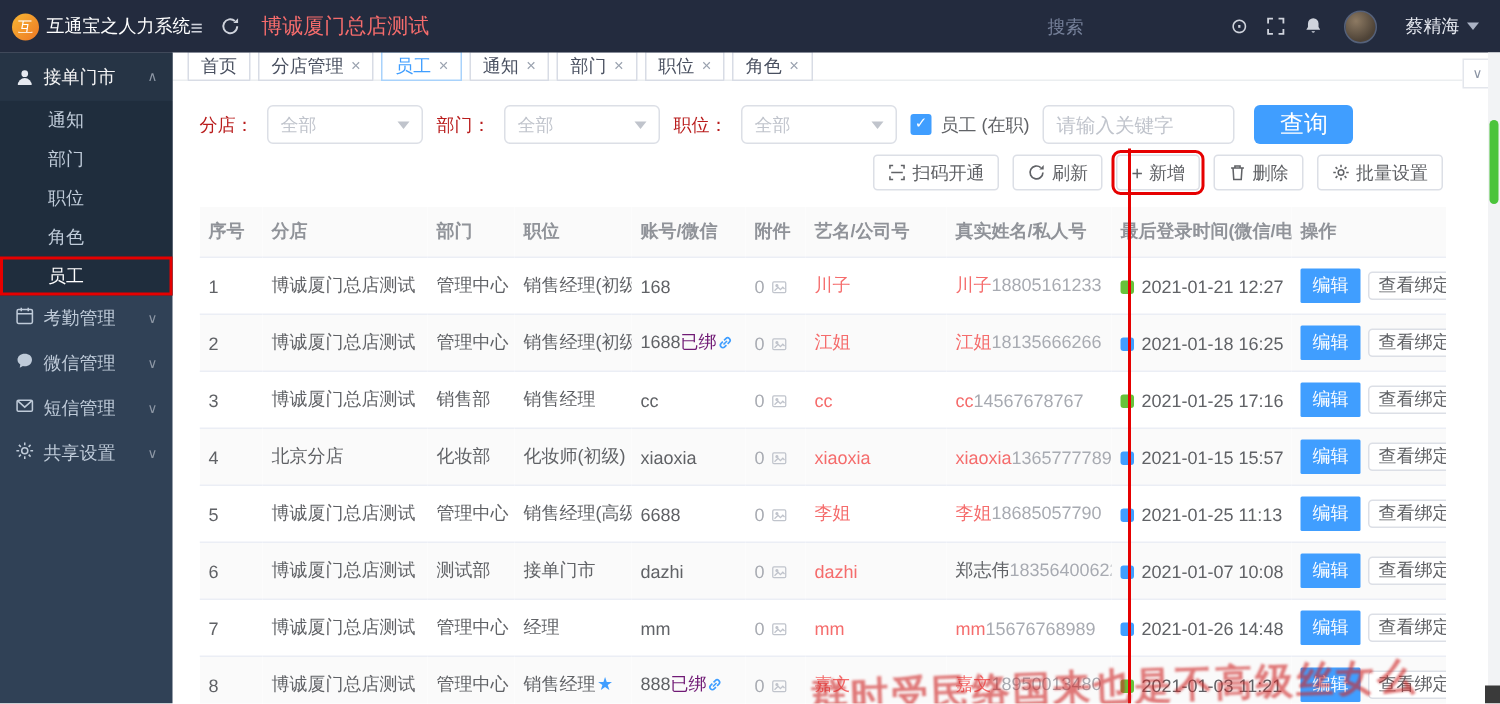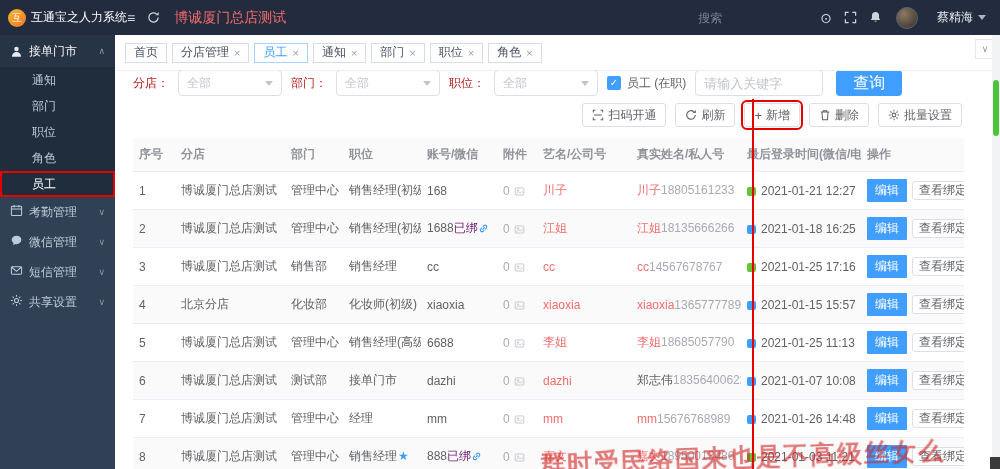--- a/index.html
+++ b/index.html
@@ -34,21 +34,21 @@
     color:#f4f4f5; cursor:pointer; background:#263445; }
   .menu-root svg, .section svg { flex:none; }
   .chev { margin-left:auto; color:#8d97a5; font-size:9px; }
   .submenu { background:#1f2d3d; }
   .submenu-item { height:26px; line-height:26px; padding-left:32px; color:#bfcbd9; cursor:pointer; }
   .submenu-item.active { color:#ffffff; }
   .submenu-item.annotated { outline:2px solid #e60000; outline-offset:-2px; }
   .section { height:30px; display:flex; align-items:center; gap:6px; padding:0 10px; color:#bfcbd9; cursor:pointer; }
 
   
-  .tabs { position:absolute; left:115px; top:35px; right:0; height:36px; background:#fff;
+  .tabs { position:absolute; left:115px; top:35px; right:0; height:19px; background:#fff;
     border-bottom:1px solid #ebeef0; display:flex; align-items:center; padding:0 30px 0 10px; z-index:8; }
   .tab-list { display:flex; gap:5px; align-items:center; }
   .tab { height:20px; display:inline-flex; align-items:center; gap:5px; padding:0 8px;
     border:1px solid #d8dce5; background:#fff; color:#495060; cursor:pointer; white-space:nowrap; }
   .tab.active { color:#409eff; border-color:#a8d2fb; }
   .tab .close { font-size:11px; color:#9aa2af; }
   .tabs-caret { position:absolute; right:5px; top:39px; width:20px; height:20px; border:1px solid #e3e6ec;
     background:#fff; display:flex; align-items:center; justify-content:center; color:#8a93a3;
     font-size:9px; cursor:pointer; z-index:11; }
 

